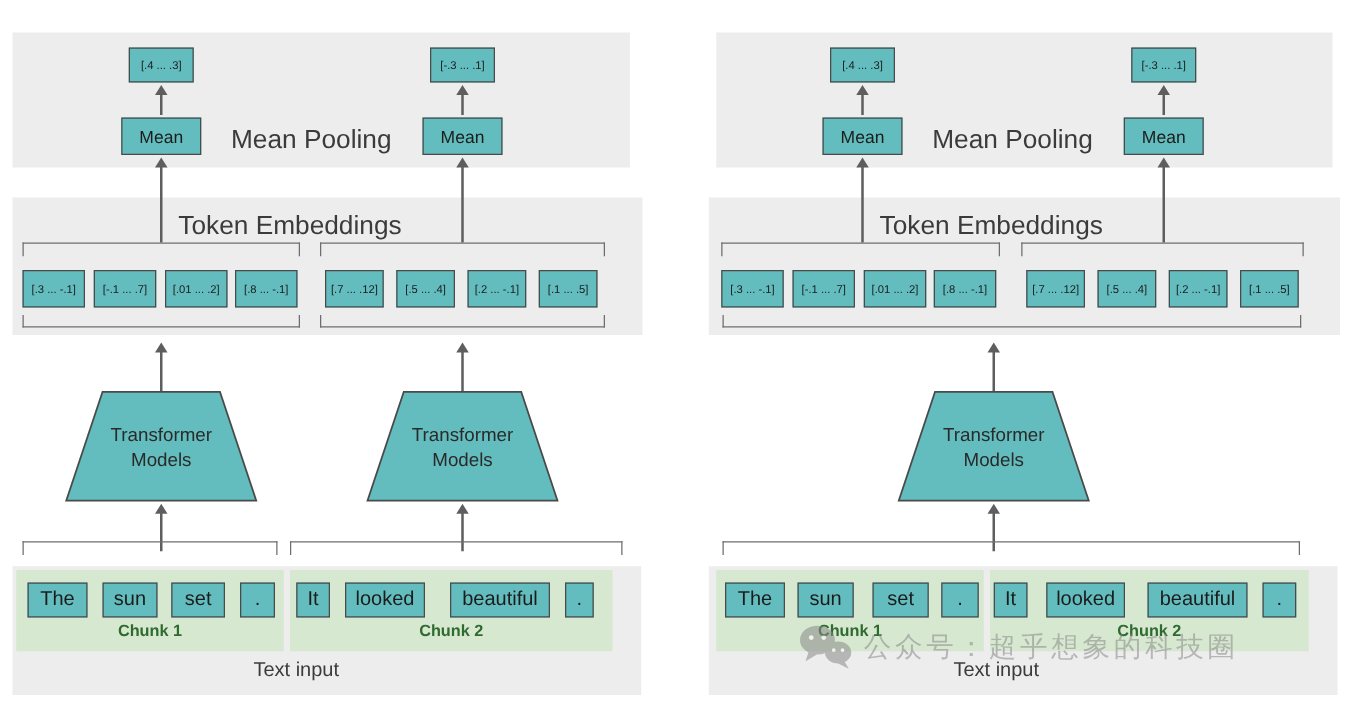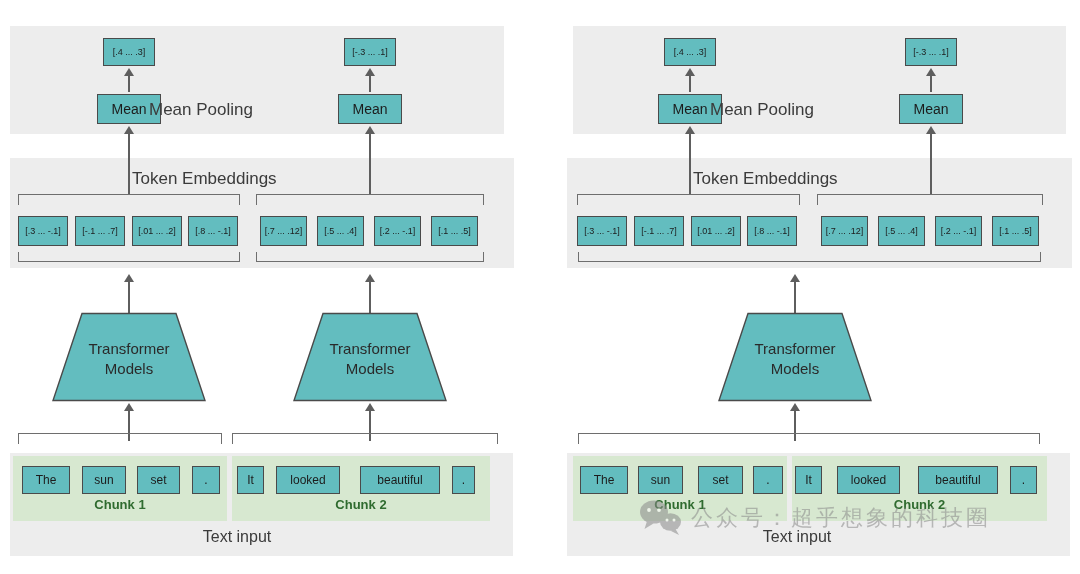--- a/index.html
+++ b/index.html
@@ -5,22 +5,22 @@
   html,body{margin:0;padding:0;background:#ffffff;}
   body{width:1080px;height:574px;position:relative;overflow:hidden;
        font-family:"Liberation Sans", sans-serif;color:#222;}
   .diagram{position:absolute;top:24px;width:505px;height:566px;}
   .band{position:absolute;background:#ededed;}
   .tealbox{position:absolute;background:#63bdbf;border:1.4px solid #4a4a4a;
            display:flex;align-items:center;justify-content:center;
            color:#1c1c1c;box-sizing:border-box;}
   .vec{font-size:9px;letter-spacing:0;}
   .meanbox{font-size:14px;}
-  .tokenbox{font-size:12px;}
-  .seclabel{position:absolute;font-size:17px;color:#3b3b3b;}
+  .tokenbox{font-size:16px;}
+  .seclabel{position:absolute;font-size:21px;color:#3b3b3b;text-align:center;}
   .arrow-up{position:absolute;width:10px;}
   .arrow-up::before{content:"";position:absolute;top:0;left:0;width:0;height:0;
     border-left:5px solid transparent;border-right:5px solid transparent;
     border-bottom:8px solid #5e5e5e;}
   .arrow-up::after{content:"";position:absolute;top:7px;bottom:0;left:4.2px;
     width:1.7px;background:#5e5e5e;}
   .bracket-down{position:absolute;height:11px;box-sizing:border-box;
     border-top:1.7px solid #6e6e6e;border-left:1.7px solid #6e6e6e;border-right:1.7px solid #6e6e6e;}
   .bracket-up{position:absolute;height:10px;box-sizing:border-box;
     border-bottom:1.7px solid #6e6e6e;border-left:1.7px solid #6e6e6e;border-right:1.7px solid #6e6e6e;}

